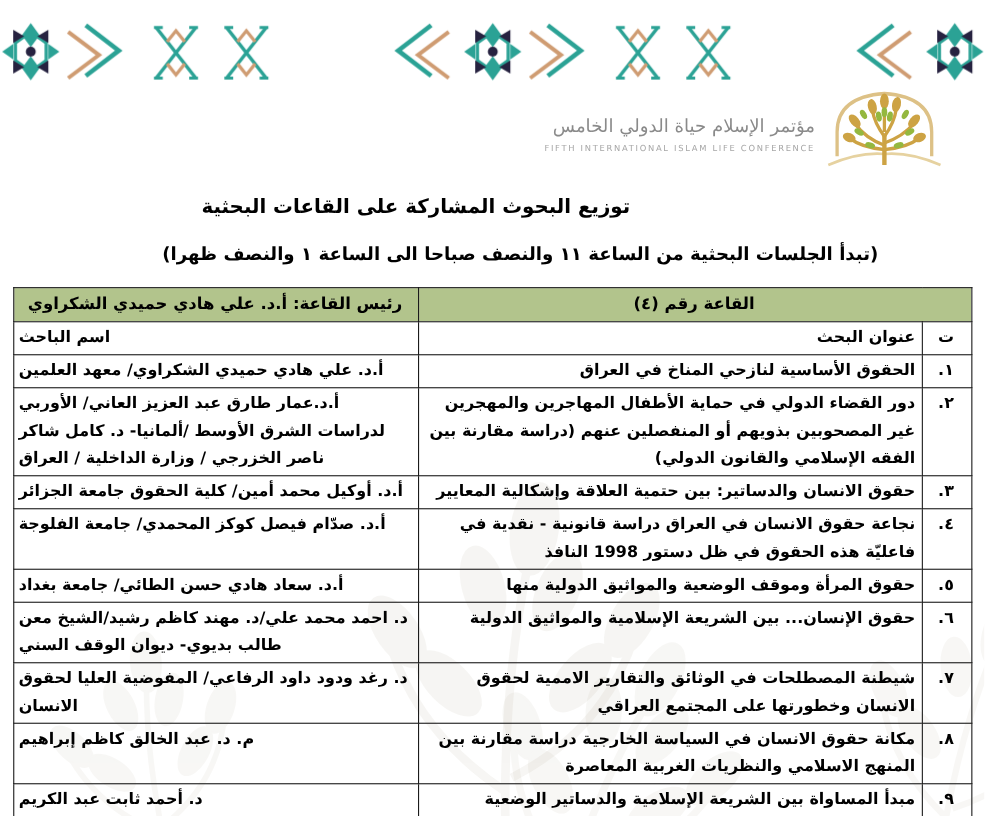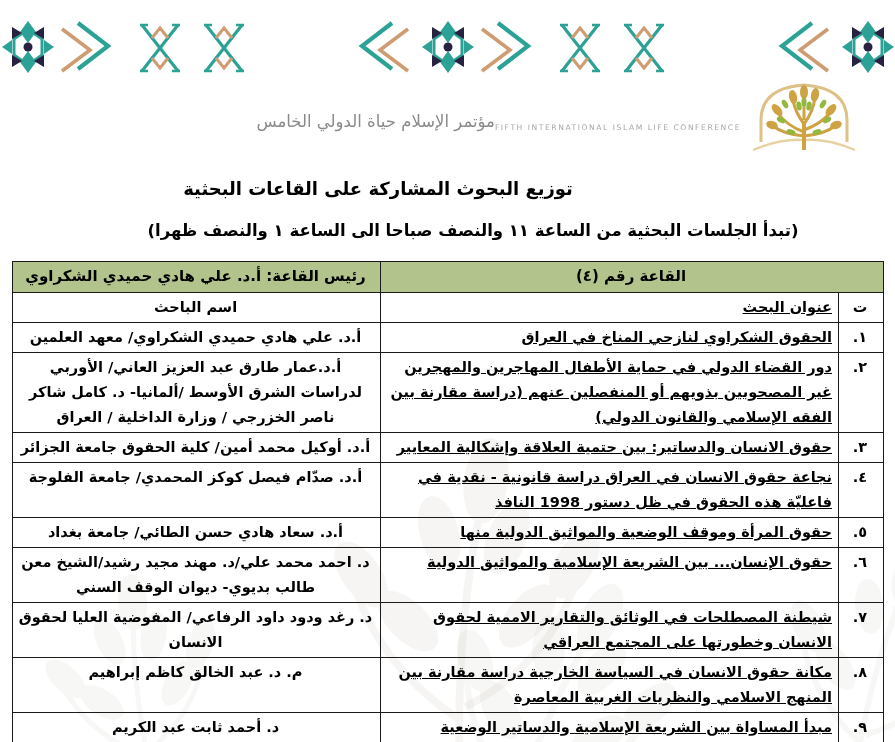--- a/index.html
+++ b/index.html
@@ -10,21 +10,21 @@
     color:#000;
   }
   
   .deco-band{position:absolute;top:18px;left:0;width:895px;height:58px;}
   
   .logo-wrap{
     position:absolute;top:80px;right:38px;
     display:flex;flex-direction:row;align-items:center;gap:10px;
   }
   .logo-text{
-    display:flex;flex-direction:row;align-items:flex-end;
+    display:flex;flex-direction:column;align-items:flex-end;
     text-align:center;
   }
   .logo-ar{
     font-size:16.5px;color:#8a8a8a;direction:rtl;white-space:nowrap;
     line-height:1.2;
   }
   .logo-en{
     font-size:7.6px;color:#a6a6a6;letter-spacing:1.55px;white-space:nowrap;
     margin-top:5px;
   }
@@ -49,22 +49,22 @@
   table.research td,table.research th{
     border:1px solid #1b1b1b;padding:2px 6px 2px 4px;
     vertical-align:top;line-height:25px;
     overflow:hidden;
   }
   th.green{
     background:#b2c48c;text-align:center;font-size:15px;
     height:26px;vertical-align:middle;font-weight:bold;
   }
   td.no-cell{text-align:center;padding:2px 2px;}
-  td.title-cell{text-align:right;text-decoration:underline;}
-  td.name-cell{text-align:center;}
+  td.title-cell{text-align:right;}
+  td.name-cell{text-align:left;}
   tr.subhead td{height:22px;}
 </style>
 </head>
 <body>
 
 <div class="deco-band">
   <svg width="895" height="58" viewBox="0 0 895 58">
     <defs>
       <g id="medallion">
         <path d="M28,2 L36,13 L28,24 L20,13 Z" fill="#2ba295"></path>
@@ -173,21 +173,21 @@
       <th class="green" colspan="2">القاعة رقم (٤)</th>
       <th class="green">رئيس القاعة: أ.د. علي هادي حميدي الشكراوي</th>
     </tr>
     <tr class="subhead">
       <td class="no-cell">ت</td>
       <td class="title-cell">عنوان البحث</td>
       <td class="name-cell">اسم الباحث</td>
     </tr>
     <tr>
       <td class="no-cell">١.</td>
-      <td class="title-cell">الحقوق الشكراوي لنازحي المناخ في العراق</td>
+      <td class="title-cell">الحقوق الأساسية لنازحي المناخ في العراق</td>
       <td class="name-cell">أ.د. علي هادي حميدي الشكراوي/ معهد العلمين</td>
     </tr>
     <tr>
       <td class="no-cell">٢.</td>
       <td class="title-cell">دور القضاء الدولي في حماية الأطفال المهاجرين والمهجرين غير المصحوبين بذويهم أو المنفصلين عنهم (دراسة مقارنة بين الفقه الإسلامي والقانون الدولي)</td>
       <td class="name-cell">أ.د.عمار طارق عبد العزيز العاني/ الأوربي لدراسات الشرق الأوسط /ألمانيا- د. كامل شاكر ناصر الخزرجي / وزارة الداخلية / العراق</td>
     </tr>
     <tr>
       <td class="no-cell">٣.</td>
       <td class="title-cell">حقوق الانسان والدساتير: بين حتمية العلاقة وإشكالية المعايير</td>
@@ -199,21 +199,21 @@
       <td class="name-cell">أ.د. صدّام فيصل كوكز المحمدي/ جامعة الفلوجة</td>
     </tr>
     <tr>
       <td class="no-cell">٥.</td>
       <td class="title-cell">حقوق المرأة وموقف الوضعية والمواثيق الدولية منها</td>
       <td class="name-cell">أ.د. سعاد هادي حسن الطائي/ جامعة بغداد</td>
     </tr>
     <tr>
       <td class="no-cell">٦.</td>
       <td class="title-cell">حقوق الإنسان... بين الشريعة الإسلامية والمواثيق الدولية</td>
-      <td class="name-cell">د. احمد محمد علي/د. مهند مجيد رشيد/الشيخ معن طالب بديوي- ديوان الوقف السني</td>
+      <td class="name-cell">د. احمد محمد علي/د. مهند كاظم رشيد/الشيخ معن طالب بديوي- ديوان الوقف السني</td>
     </tr>
     <tr>
       <td class="no-cell">٧.</td>
       <td class="title-cell">شيطنة المصطلحات في الوثائق والتقارير الاممية لحقوق الانسان وخطورتها على المجتمع العراقي</td>
       <td class="name-cell">د. رغد ودود داود الرفاعي/ المفوضية العليا لحقوق الانسان</td>
     </tr>
     <tr>
       <td class="no-cell">٨.</td>
       <td class="title-cell">مكانة حقوق الانسان في السياسة الخارجية دراسة مقارنة بين المنهج الاسلامي والنظريات الغربية المعاصرة</td>
       <td class="name-cell">م. د. عبد الخالق كاظم إبراهيم</td>

